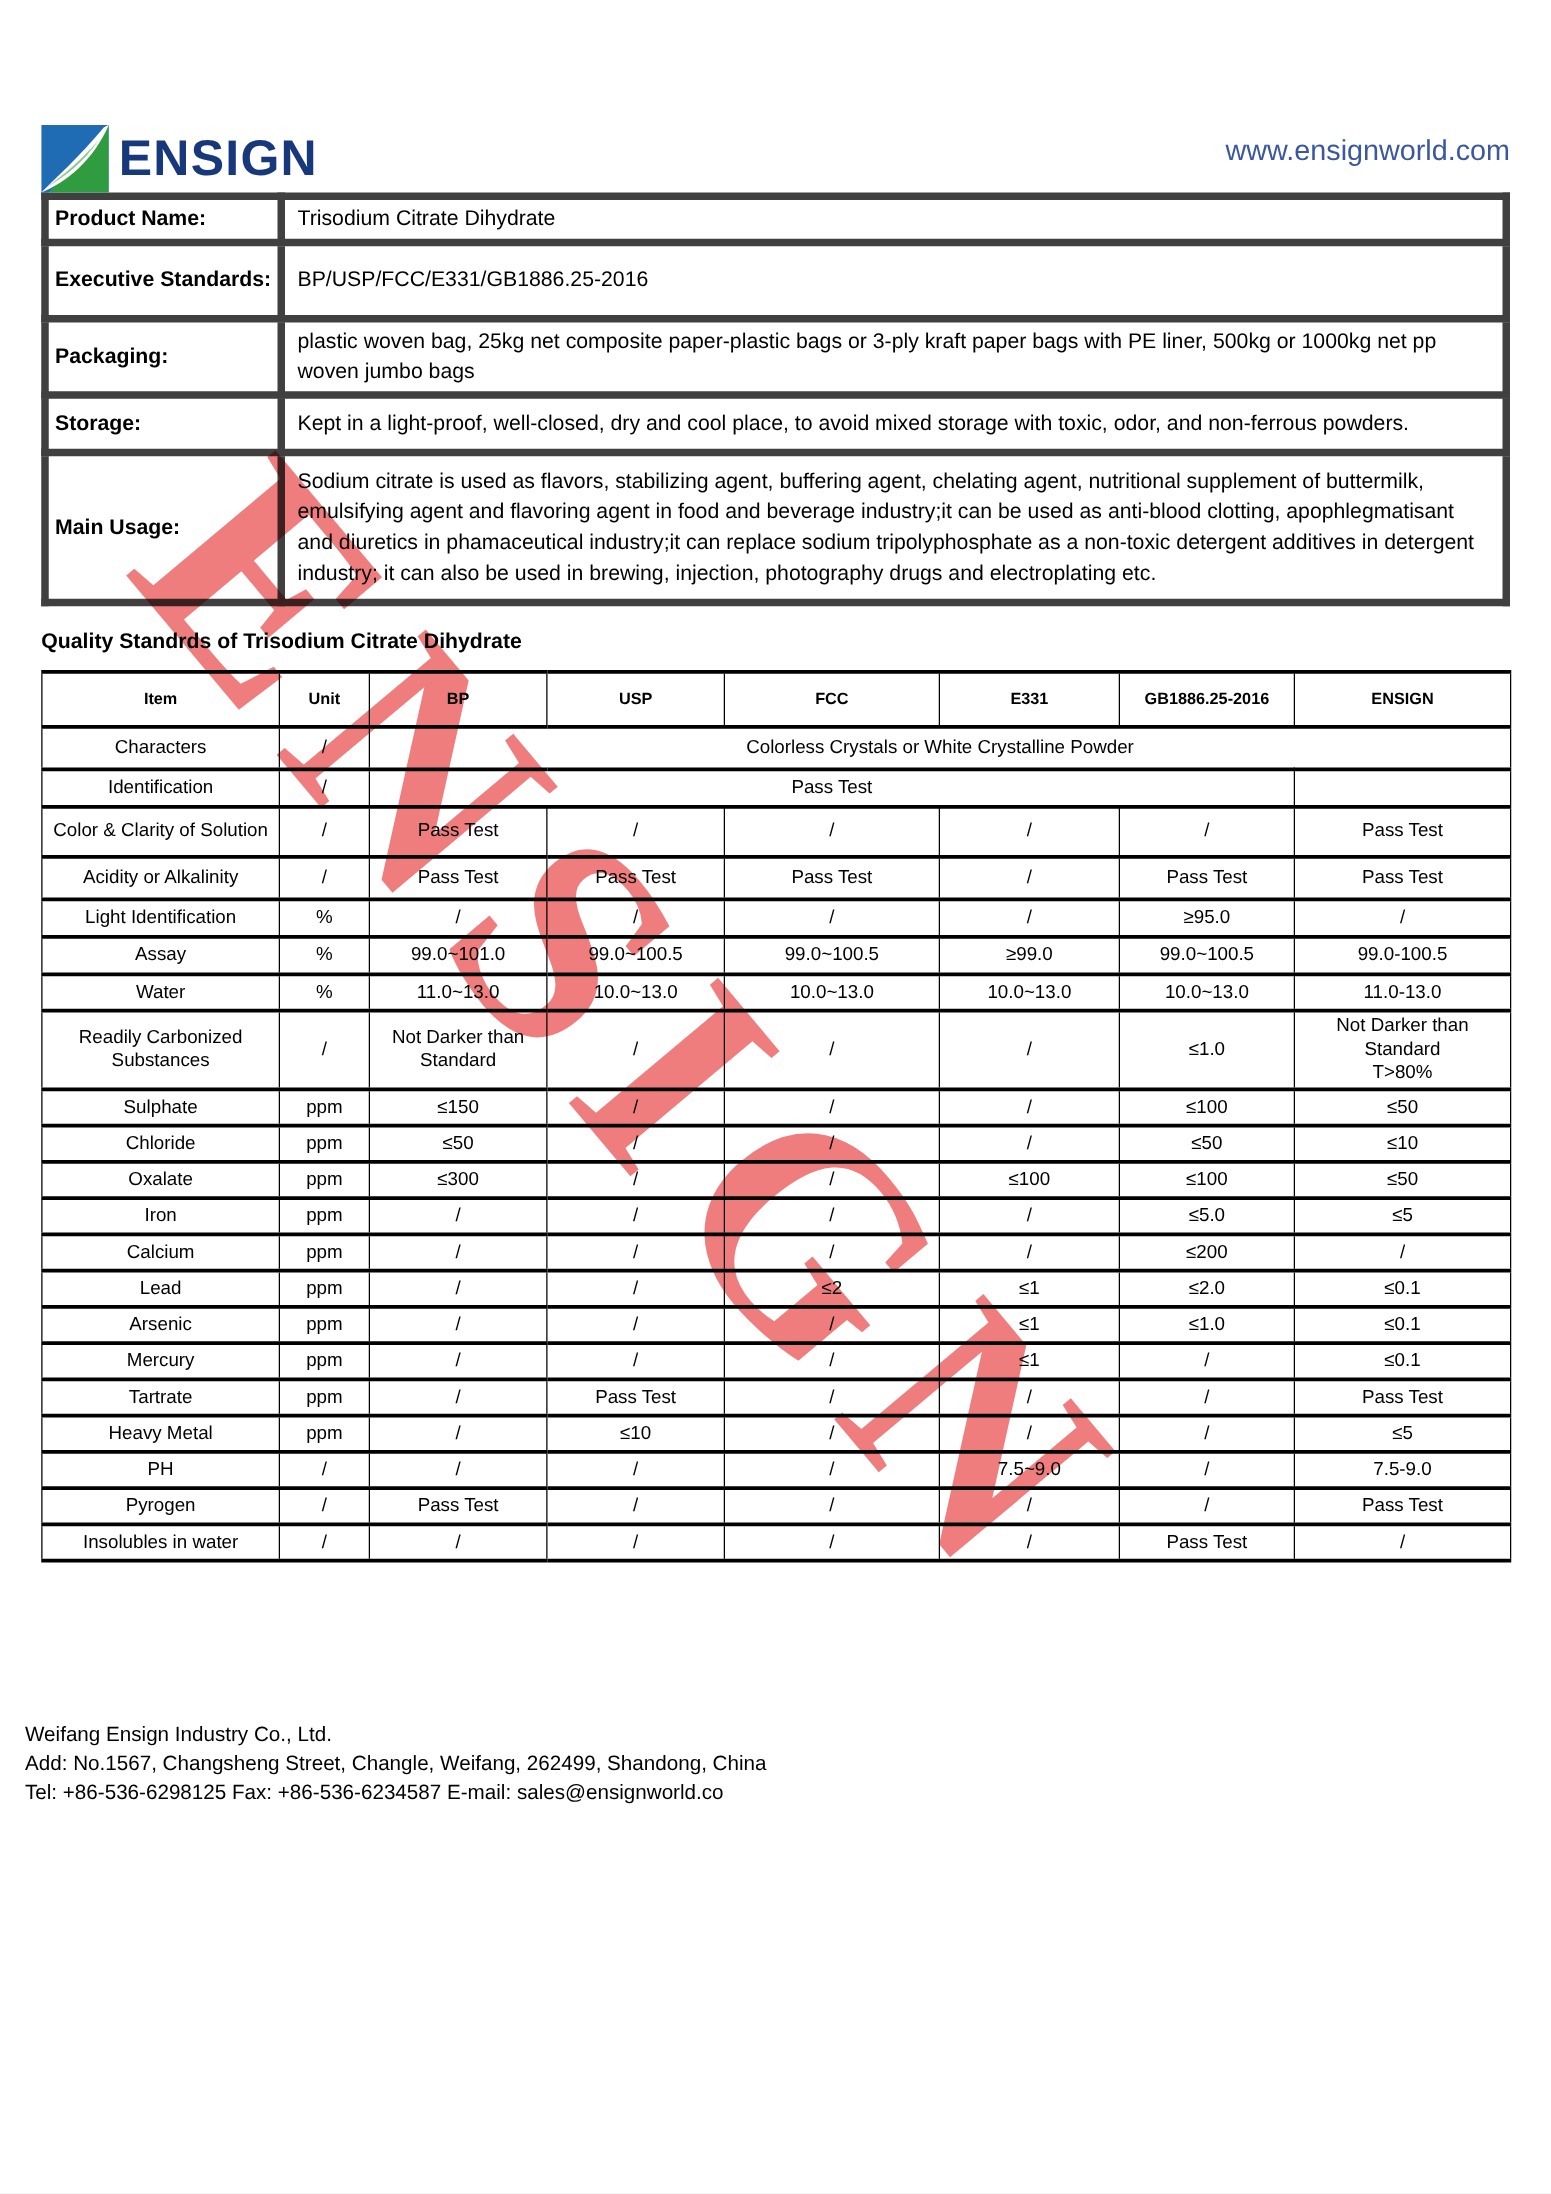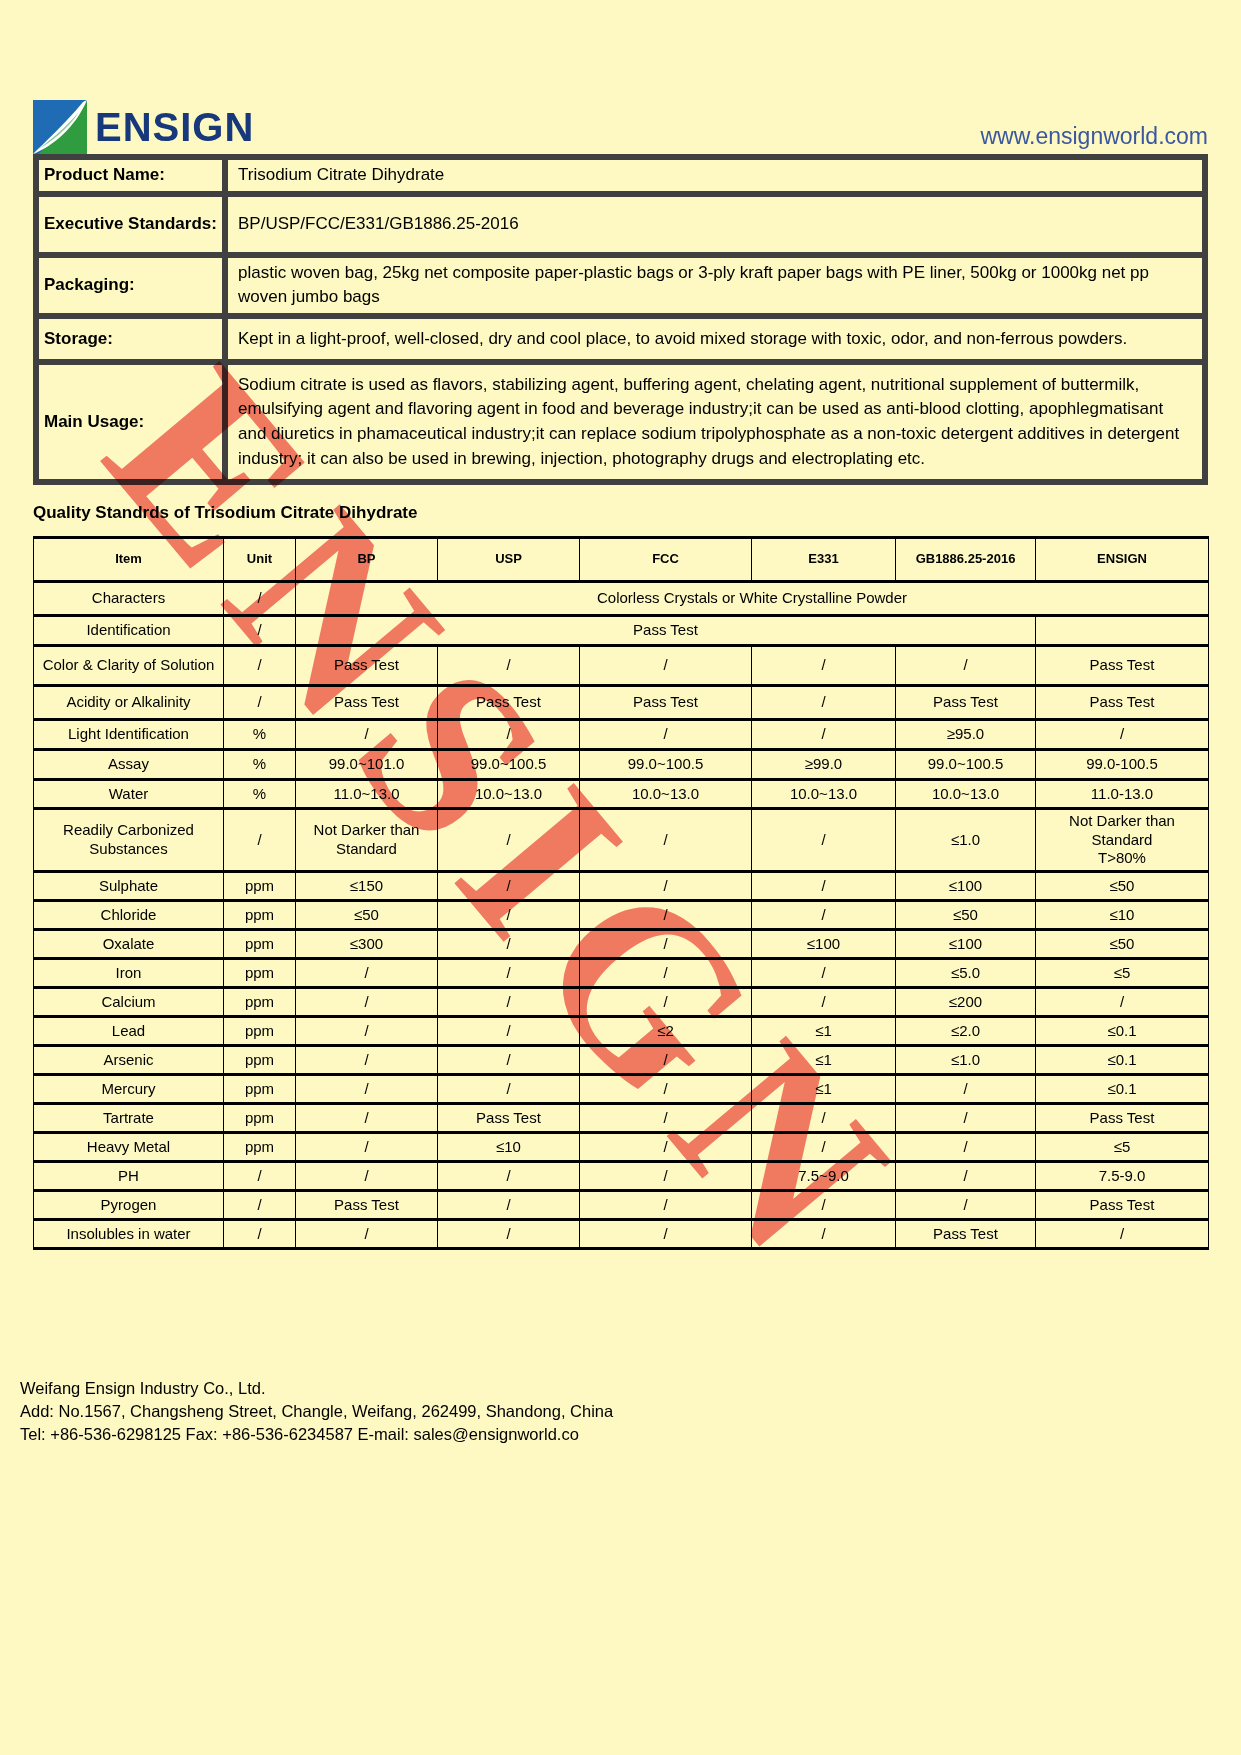--- a/index.html
+++ b/index.html
@@ -1,28 +1,28 @@
 <!DOCTYPE html>
 <html><head>
 <meta charset="utf-8">
 <style>
   html,body{margin:0;padding:0;background:#e8e8e8;}
   .page{
-    width:1241px;height:1755px;background:#fef9c3;position:relative;
+    width:1241px;height:1755px;background:#ffffff;position:relative;
     margin:0 auto;overflow:hidden;color:#000;
     font-family:"Liberation Sans", sans-serif;
   }
   .content{position:absolute;left:33px;top:0;width:1175px;}
 
   
   .hdr{margin-top:100px;display:flex;justify-content:space-between;align-items:flex-end;}
   .logo{display:flex;align-items:center;gap:8px;}
   .logo-icon{width:54px;height:54px;display:block;}
   .logo-text{font-size:40px;font-weight:bold;color:#17397c;letter-spacing:1px;line-height:1;}
-  .website{font-size:23px;color:#3a57a0;padding-bottom:4px;}
+  .website{font-size:23px;color:#3a57a0;padding-bottom:20px;}
 
   
   table{border-collapse:collapse;table-layout:fixed;width:1175px;}
   .info-table td{border:6px solid #404040;padding:3px 10px;font-size:17px;vertical-align:middle;line-height:1.45;margin-top:48px;}
   .info-table td.lbl{font-weight:bold;padding-left:5px;padding-right:4px;}
   .info-table .c-lbl{width:189px;}
 
   
   .q-title{font-weight:bold;font-size:17px;margin:18px 0 13px 0;}
   .q-table td,.q-table th{

